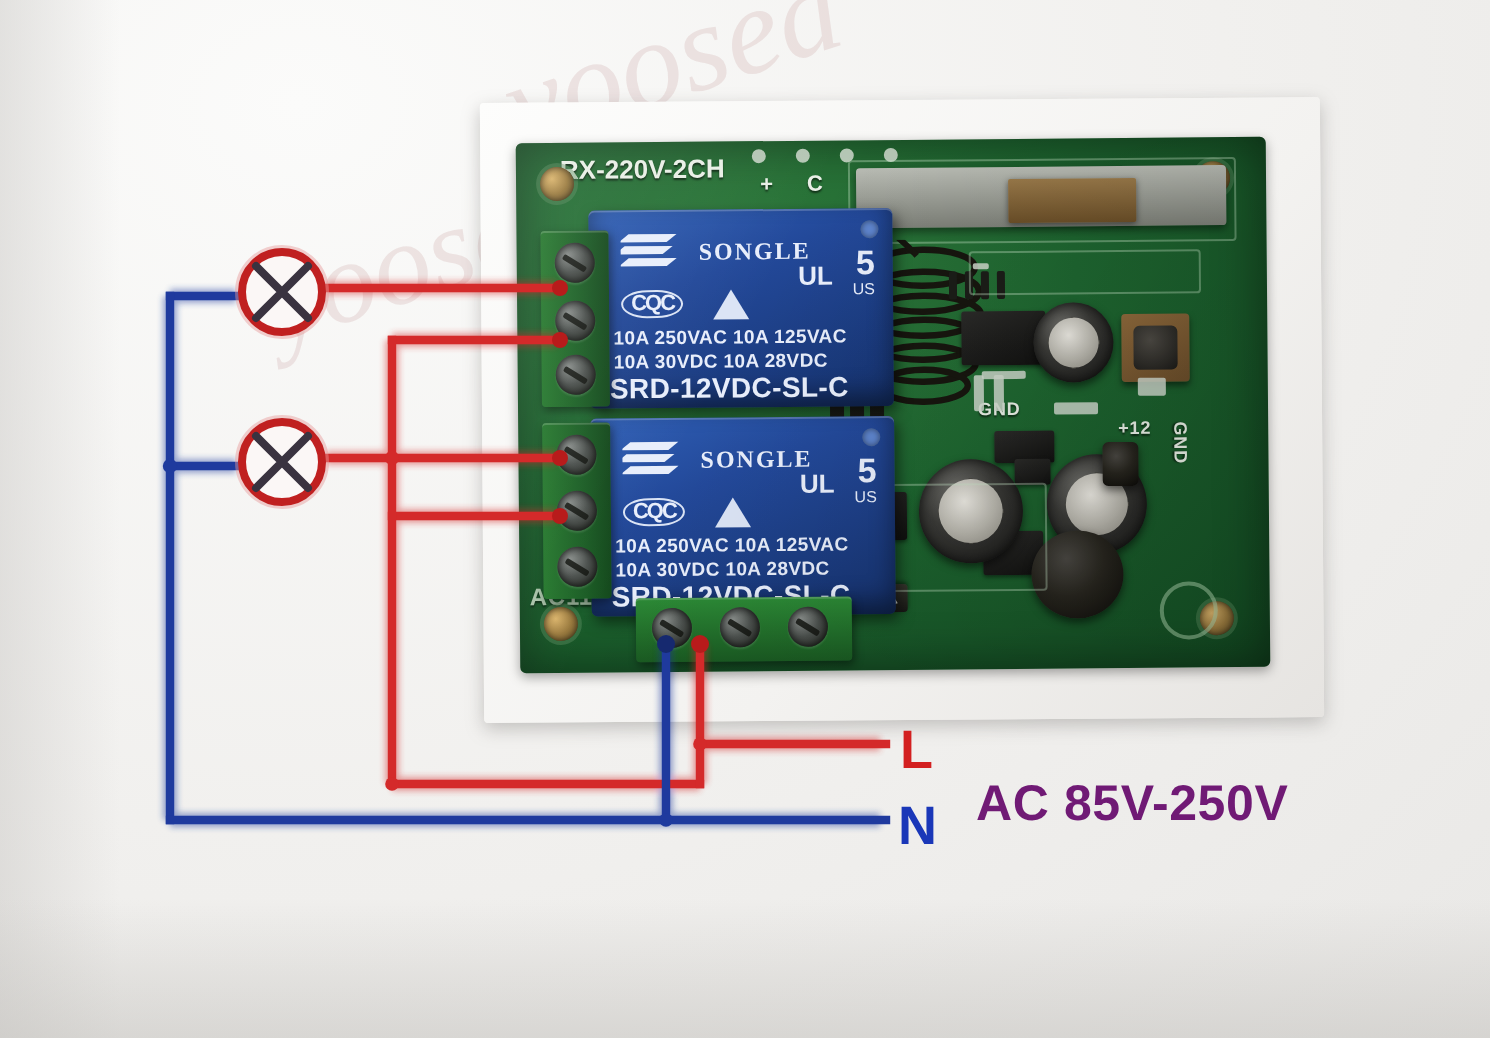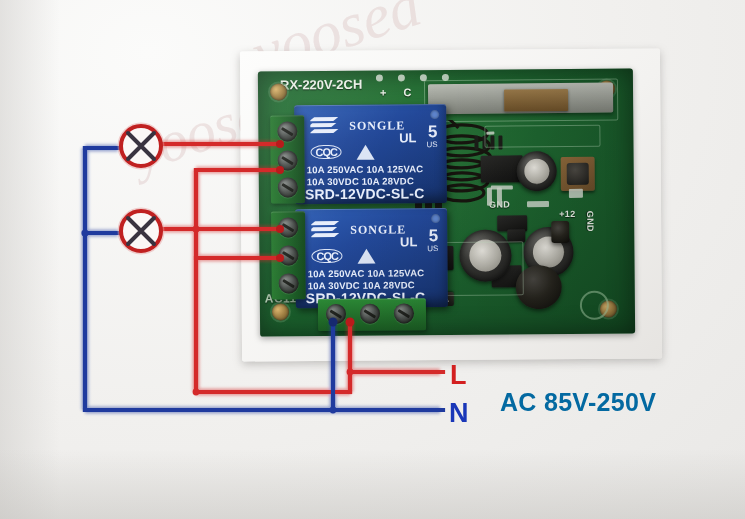--- a/index.html
+++ b/index.html
@@ -183,21 +183,21 @@
     position:absolute;left:246px;top:20px;width:64px;height:22px;
     background:linear-gradient(to bottom,#9a7a4a,#6b4f28);
     border-radius:1px;box-shadow:0 1px 3px rgba(0,0,0,.5);
   }
   .trace{position:absolute;border:1px solid rgba(200,230,200,.38);border-radius:2px;}
 
   
   .lbl{position:absolute;font-family:"Liberation Sans",sans-serif;font-weight:700;}
   #label-L{left:450px;top:360px;font-size:27px;color:#d32020;}
   #label-N{left:449px;top:398px;font-size:27px;color:#1a37b8;}
-  #label-ac{left:500px;top:388px;font-size:25px;color:#0369a1;letter-spacing:.3px;}
+  #label-ac{left:488px;top:388px;font-size:25px;color:#701a75;letter-spacing:.3px;}
 </style>
 </head>
 <body>
 
 <div id="stage">
 
   <div class="paper"></div>
   <div class="paper-shadow-left"></div>
   <div class="paper-shadow-bottom"></div>
 

